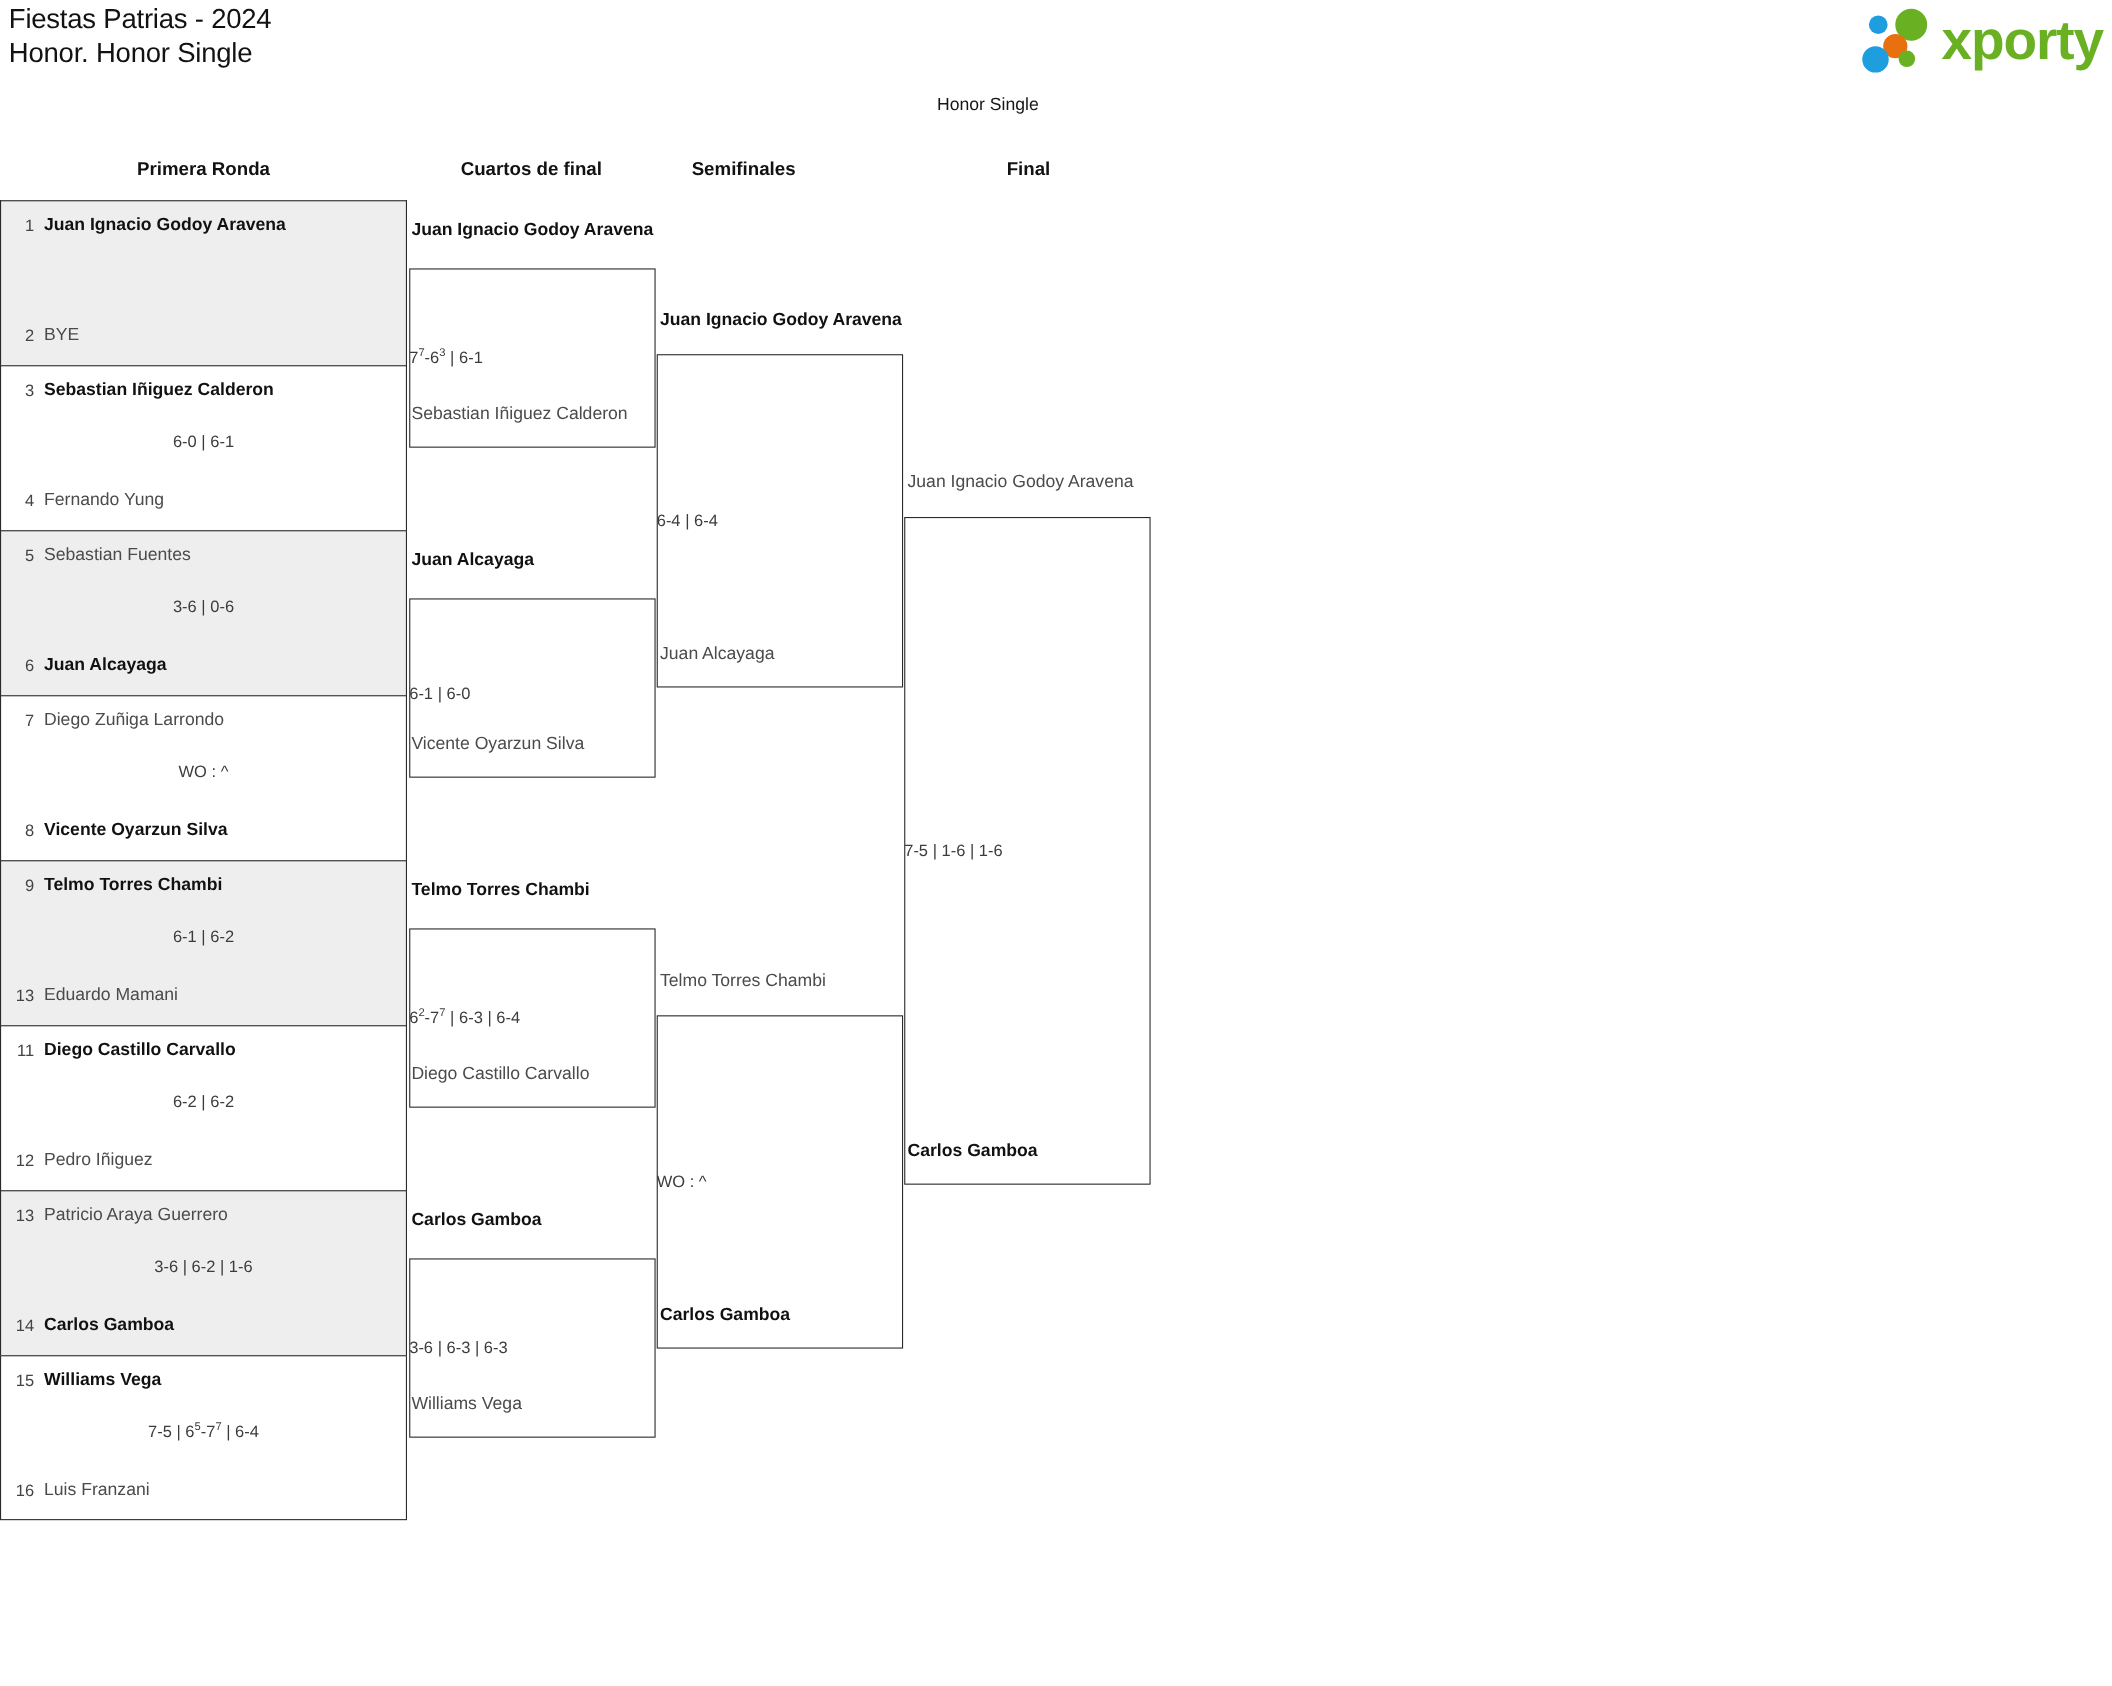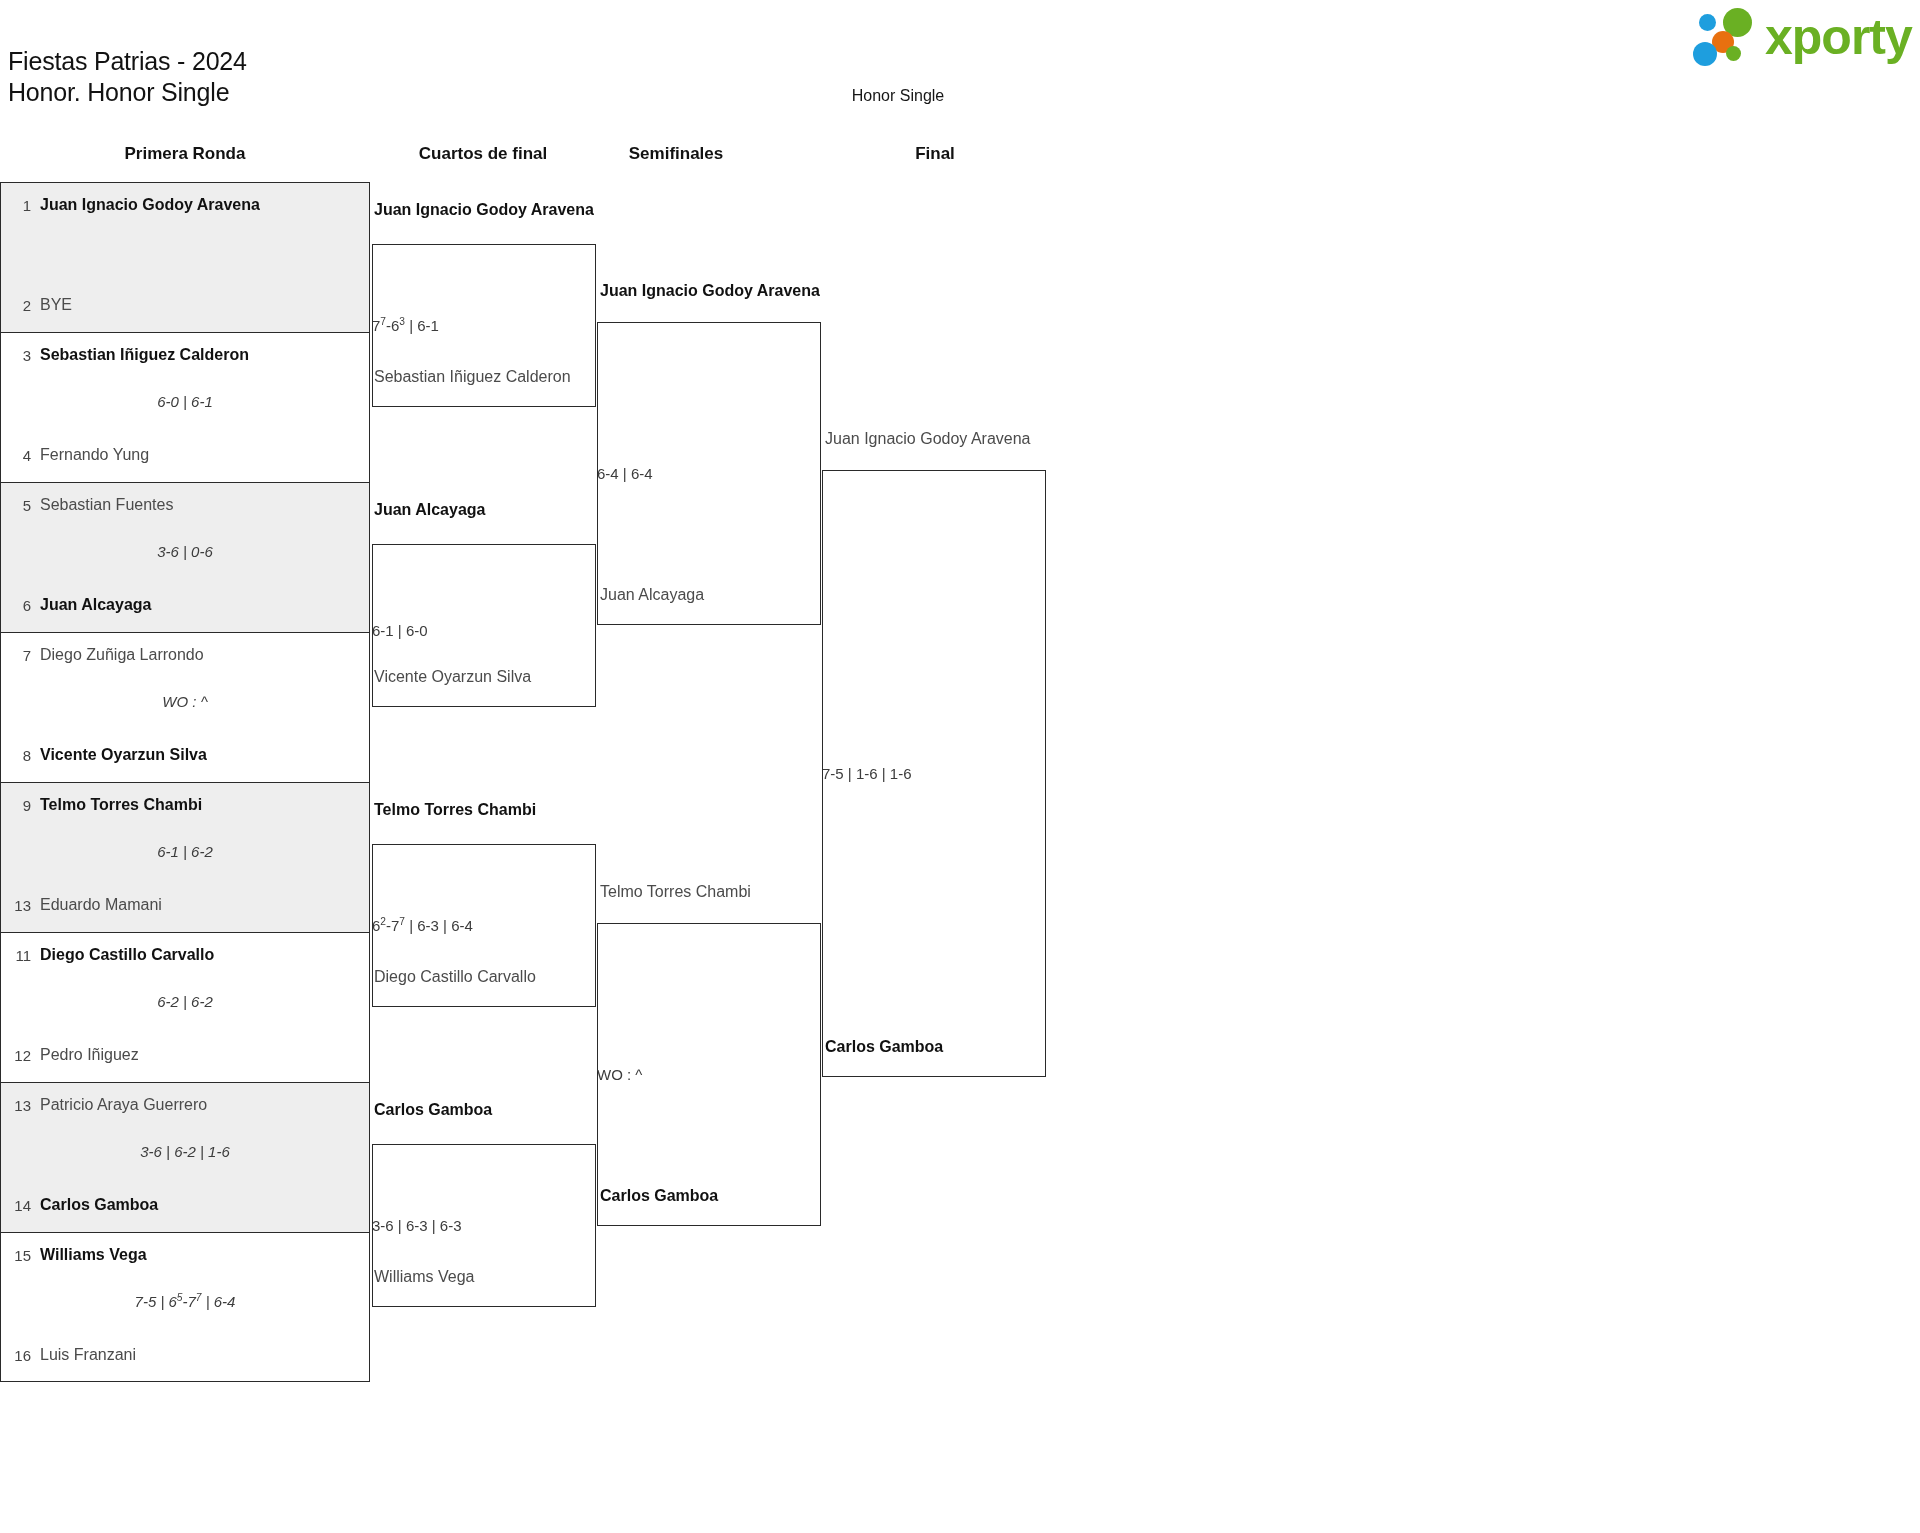--- a/index.html
+++ b/index.html
@@ -19,21 +19,20 @@
   
   #header-title {
     position: absolute;
     left: 8px;
     top: 2px;
     font-size: 25px;
     line-height: 31px;
     font-weight: 400;
     color: #121212;
     letter-spacing: -0.2px;
-    margin-top: 44px;
   }
   #header-title .line2 { display: block; }
 
   
   #brand-logo {
     position: absolute;
     right: 12px;
     top: 6px;
     width: 215px;
     height: 62px;
@@ -133,21 +132,20 @@
     color: #111111;
   }
   .r1-score {
     position: absolute;
     top: 60px;
     left: 0;
     right: 0;
     text-align: center;
     font-size: 15px;
     color: #3c3c3c;
-    font-style: italic;
   }
 
   
   .mbox {
     position: absolute;
     box-sizing: border-box;
     border: 1px solid #2a2a2a;
     background: transparent;
   }
   .mlabel {

